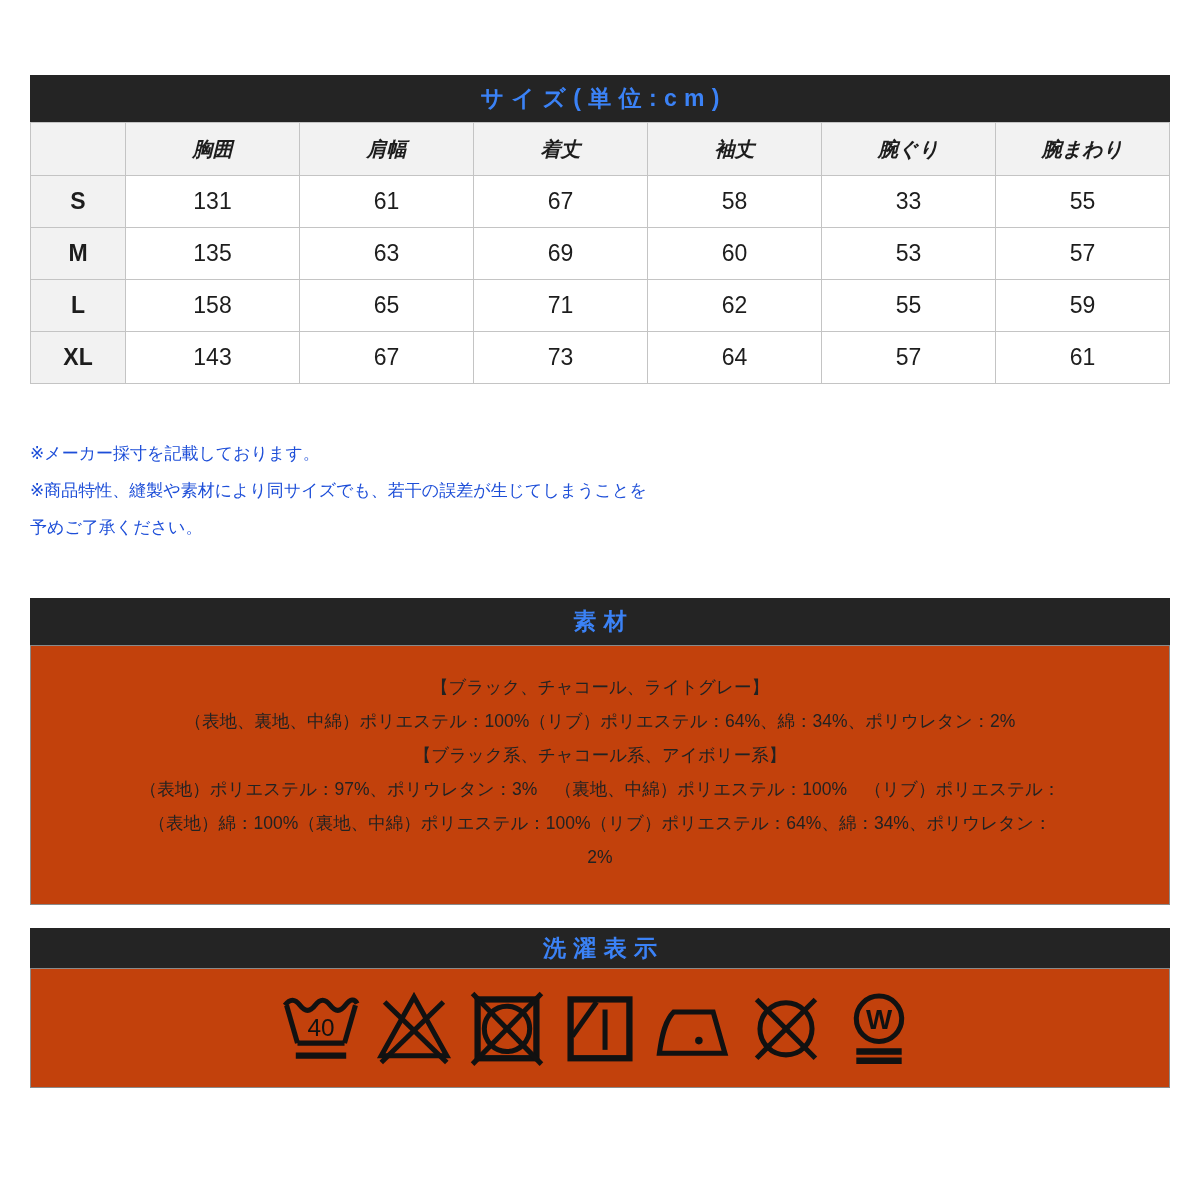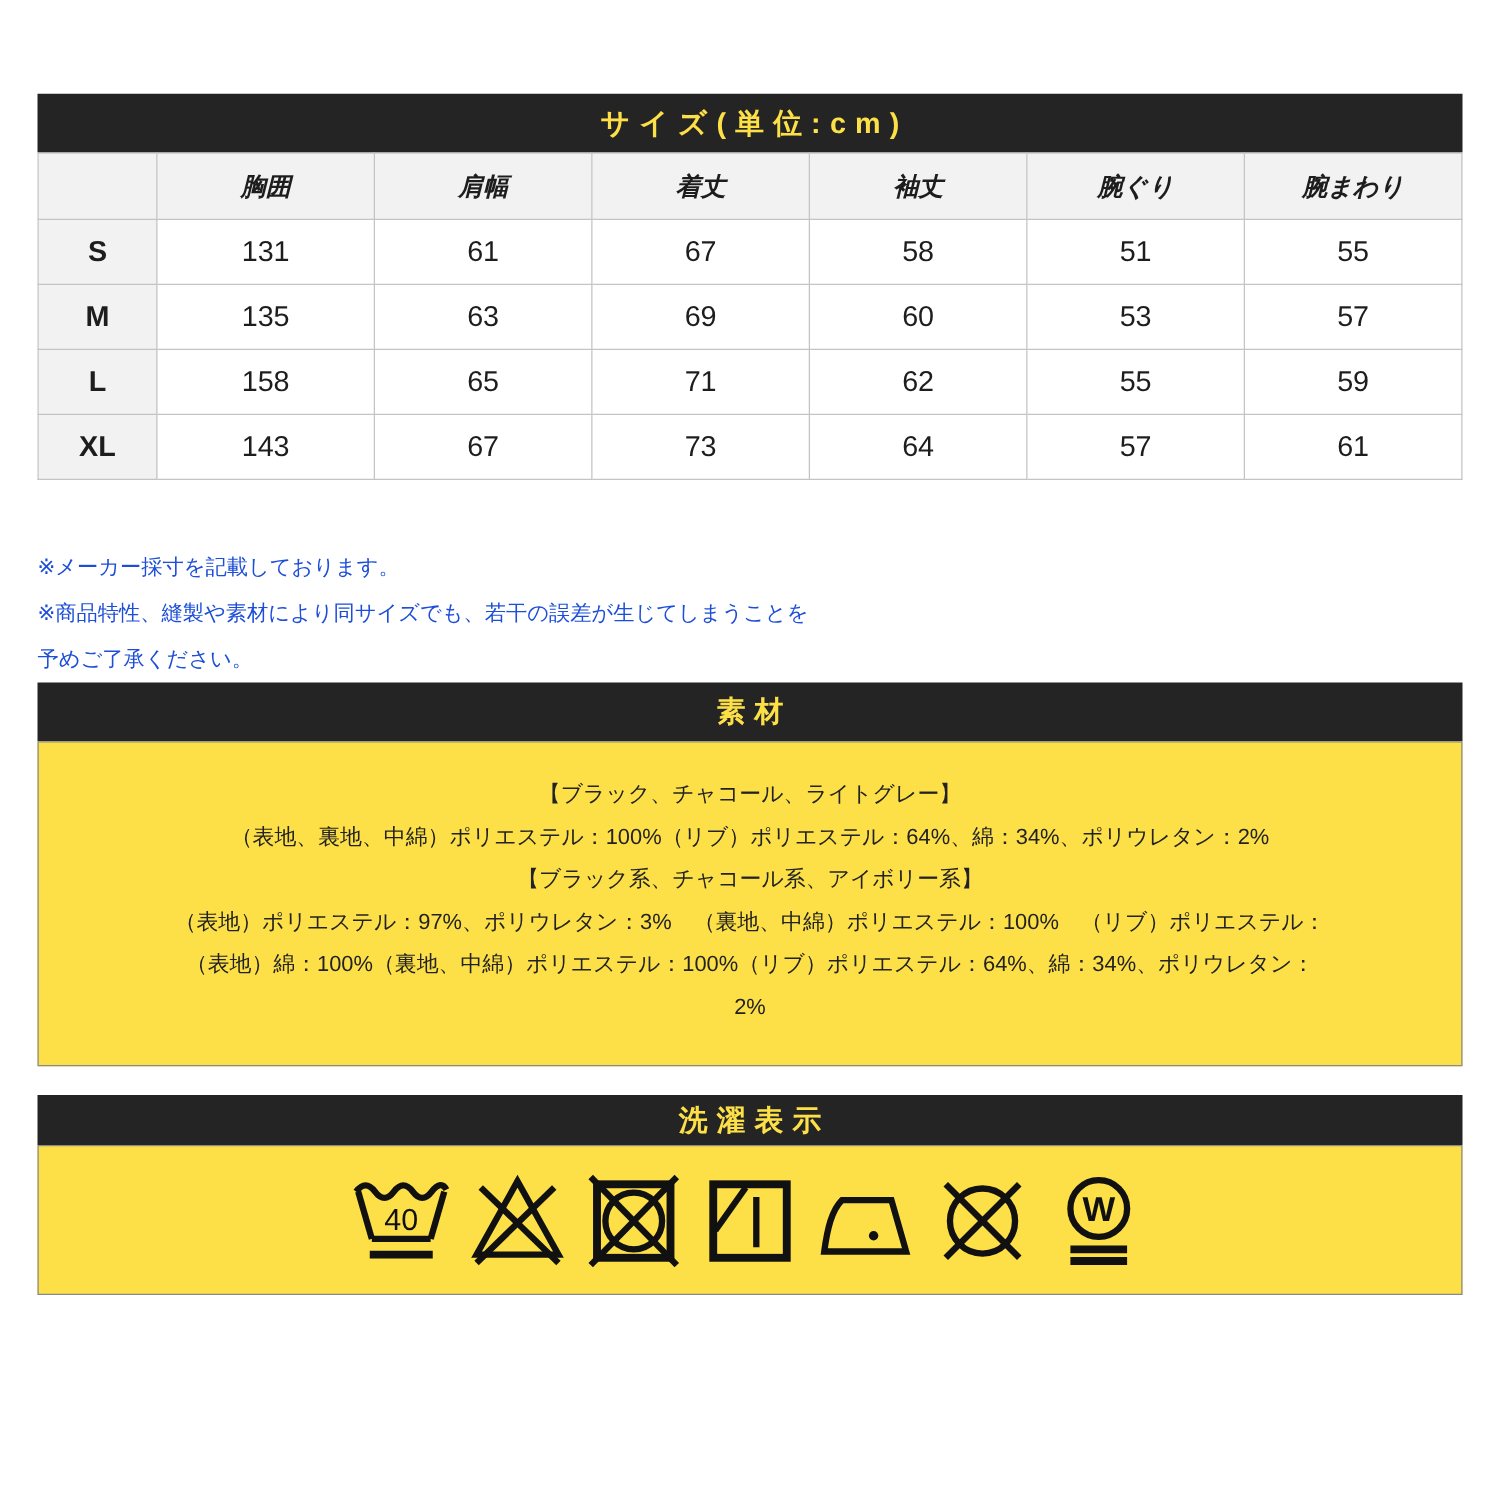--- a/index.html
+++ b/index.html
@@ -7,27 +7,27 @@
   body {
     width:1200px; height:1200px;
     font-family:"Liberation Sans","DejaVu Sans",sans-serif;
     color:#1d1d1d;
   }
   .page { width:1200px; height:1200px; background:#fff; overflow:hidden; }
   .content { padding:0 30px; width:1200px; }
 
   
   .section-bar {
-    height:47px; background:#242424; color:#fde047;
+    height:47px; background:#242424; color:#3b82f6;
     display:flex; align-items:center; justify-content:center;
     font-size:23px; font-weight:bold; letter-spacing:0.32em;
     text-indent:0.32em;
   }
   #size-bar { margin-top:75px; }
-  #material-bar { }
+  #material-bar { margin-top:52px; }
   #laundry-bar { margin-top:23px; height:40px; }
 
   
   table.size-table {
     width:100%; border-collapse:collapse; table-layout:fixed;
     border:1px solid #8a8a8a;
   }
   .size-table th, .size-table td {
     border:1px solid #c4c4c4; text-align:center; vertical-align:middle;
   }
@@ -37,21 +37,21 @@
   .size-table tbody tr { height:52px; }
   .size-table td.size-label {
     background:#f2f2f2; font-weight:bold; font-size:23px;
   }
   .size-table td.val { font-size:23px; background:#fff; }
 
   
   .notes { margin-top:51px; text-align:left; font-size:17px; line-height:37px; color:#1d4ed8; }
 
   
-  .panel { border:1px solid #8a8a8a; background:#fde047; }
+  .panel { border:1px solid #8a8a8a; background:#c2410c; }
   .material-box { padding:24px 28px 30px; text-align:center; color:#222; }
   .material-box .mline { font-size:17.5px; line-height:34px; white-space:nowrap; }
 
   
   .laundry-box { height:120px; display:flex; align-items:center; justify-content:center; gap:9px; }
   .laundry-box svg { width:84px; height:80px; display:block; }
   .laundry-box svg .st { stroke:#111; stroke-width:6; fill:none; stroke-linecap:butt; }
   .laundry-box svg .thick { stroke:#111; stroke-width:7.5; fill:none; }
   .laundry-box svg text { fill:#111; stroke:none; font-family:"Liberation Sans","DejaVu Sans",sans-serif; }
 </style>
@@ -86,21 +86,21 @@
           <th>腕まわり</th>
         </tr>
       </thead>
       <tbody>
         <tr>
           <td class="size-label">S</td>
           <td class="val">131</td>
           <td class="val">61</td>
           <td class="val">67</td>
           <td class="val">58</td>
-          <td class="val">51</td>
+          <td class="val">33</td>
           <td class="val">55</td>
         </tr>
         <tr>
           <td class="size-label">M</td>
           <td class="val">135</td>
           <td class="val">63</td>
           <td class="val">69</td>
           <td class="val">60</td>
           <td class="val">53</td>
           <td class="val">57</td>

